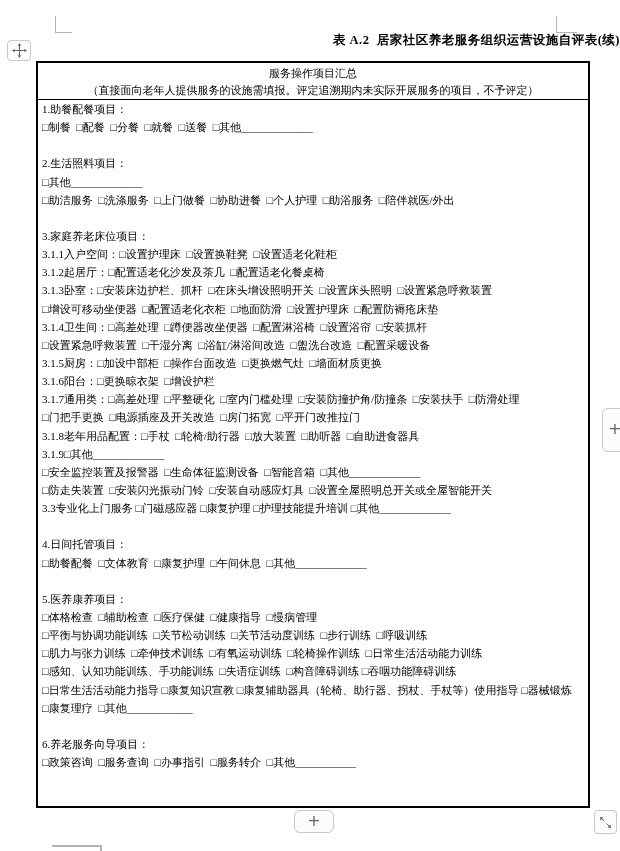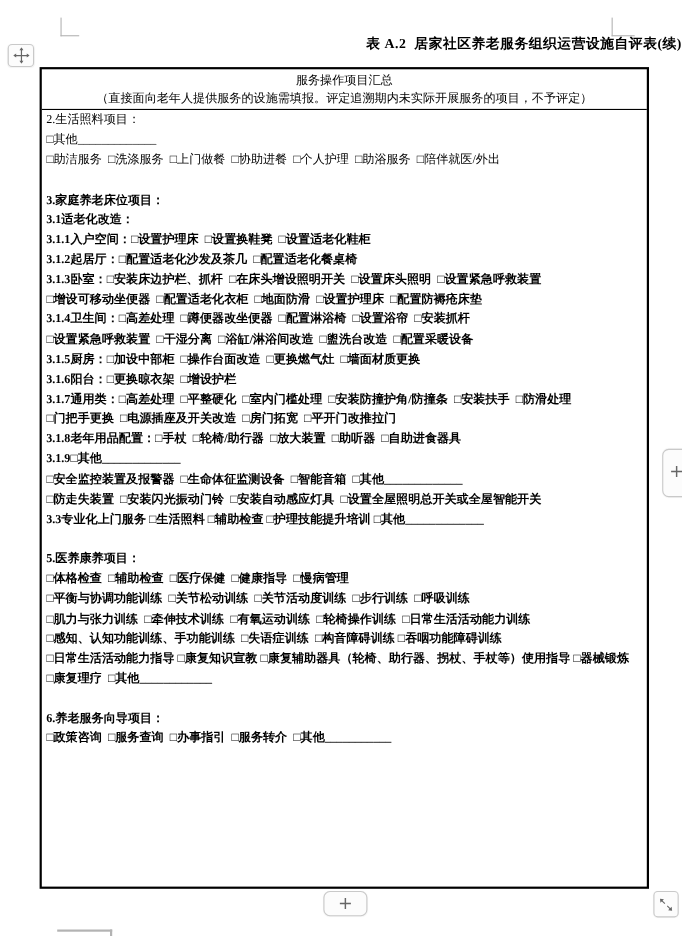--- a/index.html
+++ b/index.html
@@ -20,21 +20,21 @@
     border:2px solid #000;box-sizing:border-box;background:#fff;
   }
   .table-header{
     height:37px;border-bottom:1.5px solid #000;box-sizing:border-box;
     text-align:center;font-size:11px;padding-top:2px;
   }
   .table-header .hl{line-height:17px;white-space:pre;overflow:hidden;}
 
   .table-body{font-size:11px;padding-left:4px;padding-right:2px;overflow:hidden;}
   .bl{height:18.15px;line-height:18.15px;white-space:pre;overflow:hidden;}
-  .section + .section{margin-top:18.15px;font-weight:bold;}
+  .section + .section{margin-top:18.15px;}
 
   
   .ctl{
     position:absolute;background:#fcfcfc;border:1px solid #c9c9c9;
     border-radius:4px;box-sizing:border-box;display:flex;align-items:center;
     justify-content:center;color:#666;font-family:"DejaVu Sans","Liberation Sans",sans-serif;
     box-shadow:0 0 1px rgba(0,0,0,0.05);cursor:pointer;
   }
   .move-handle{left:7px;top:40px;width:24px;height:21px;}
   .add-col{left:602px;top:408px;width:26px;height:44px;border-radius:6px;font-size:16px;font-weight:400;}
@@ -65,47 +65,54 @@
 
   <div class="doc-title">表 A.2  居家社区养老服务组织运营设施自评表(续)</div>
 
   <div class="sheet-table">
     <div class="table-header">
       <div class="hl">服务操作项目汇总</div>
       <div class="hl">（直接面向老年人提供服务的设施需填报。评定追溯期内未实际开展服务的项目，不予评定）</div>
     </div>
     <div class="table-body">
 
+      <div class="section">
+        <div class="bl">1.助餐配餐项目：</div>
+        <div class="bl">□制餐  □配餐  □分餐  □就餐  □送餐  □其他_____________</div>
+      </div>
 
       <div class="section">
         <div class="bl">2.生活照料项目：</div>
         <div class="bl">□其他_____________</div>
         <div class="bl">□助洁服务  □洗涤服务  □上门做餐  □协助进餐  □个人护理  □助浴服务  □陪伴就医/外出</div>
       </div>
 
       <div class="section">
         <div class="bl">3.家庭养老床位项目：</div>
-        <div class="bl">3.1适老化改造：</div>
         <div class="bl">3.1.1入户空间：□设置护理床  □设置换鞋凳  □设置适老化鞋柜</div>
         <div class="bl">3.1.2起居厅：□配置适老化沙发及茶几  □配置适老化餐桌椅</div>
         <div class="bl">3.1.3卧室：□安装床边护栏、抓杆  □在床头增设照明开关  □设置床头照明  □设置紧急呼救装置</div>
         <div class="bl">□增设可移动坐便器  □配置适老化衣柜  □地面防滑  □设置护理床  □配置防褥疮床垫</div>
         <div class="bl">3.1.4卫生间：□高差处理  □蹲便器改坐便器  □配置淋浴椅  □设置浴帘  □安装抓杆</div>
         <div class="bl">□设置紧急呼救装置  □干湿分离  □浴缸/淋浴间改造  □盥洗台改造  □配置采暖设备</div>
         <div class="bl">3.1.5厨房：□加设中部柜  □操作台面改造  □更换燃气灶  □墙面材质更换</div>
         <div class="bl">3.1.6阳台：□更换晾衣架  □增设护栏</div>
         <div class="bl">3.1.7通用类：□高差处理  □平整硬化  □室内门槛处理  □安装防撞护角/防撞条  □安装扶手  □防滑处理</div>
         <div class="bl">□门把手更换  □电源插座及开关改造  □房门拓宽  □平开门改推拉门</div>
         <div class="bl">3.1.8老年用品配置：□手杖  □轮椅/助行器  □放大装置  □助听器  □自助进食器具</div>
         <div class="bl">3.1.9□其他_____________</div>
         <div class="bl">□安全监控装置及报警器  □生命体征监测设备  □智能音箱  □其他_____________</div>
         <div class="bl">□防走失装置  □安装闪光振动门铃  □安装自动感应灯具  □设置全屋照明总开关或全屋智能开关</div>
-        <div class="bl">3.3专业化上门服务 □生活照料 □辅助检查 □护理技能提升培训 □其他_____________</div>
+        <div class="bl">3.3专业化上门服务 □门磁感应器 □康复护理 □护理技能提升培训 □其他_____________</div>
       </div>
 
+      <div class="section">
+        <div class="bl">4.日间托管项目：</div>
+        <div class="bl">□助餐配餐  □文体教育  □康复护理  □午间休息  □其他_____________</div>
+      </div>
 
       <div class="section">
         <div class="bl">5.医养康养项目：</div>
         <div class="bl">□体格检查  □辅助检查  □医疗保健  □健康指导  □慢病管理</div>
         <div class="bl">□平衡与协调功能训练  □关节松动训练  □关节活动度训练  □步行训练  □呼吸训练</div>
         <div class="bl">□肌力与张力训练  □牵伸技术训练  □有氧运动训练  □轮椅操作训练  □日常生活活动能力训练</div>
         <div class="bl">□感知、认知功能训练、手功能训练  □失语症训练  □构音障碍训练 □吞咽功能障碍训练</div>
         <div class="bl">□日常生活活动能力指导 □康复知识宣教 □康复辅助器具（轮椅、助行器、拐杖、手杖等）使用指导 □器械锻炼</div>
         <div class="bl">□康复理疗  □其他____________</div>
       </div>

